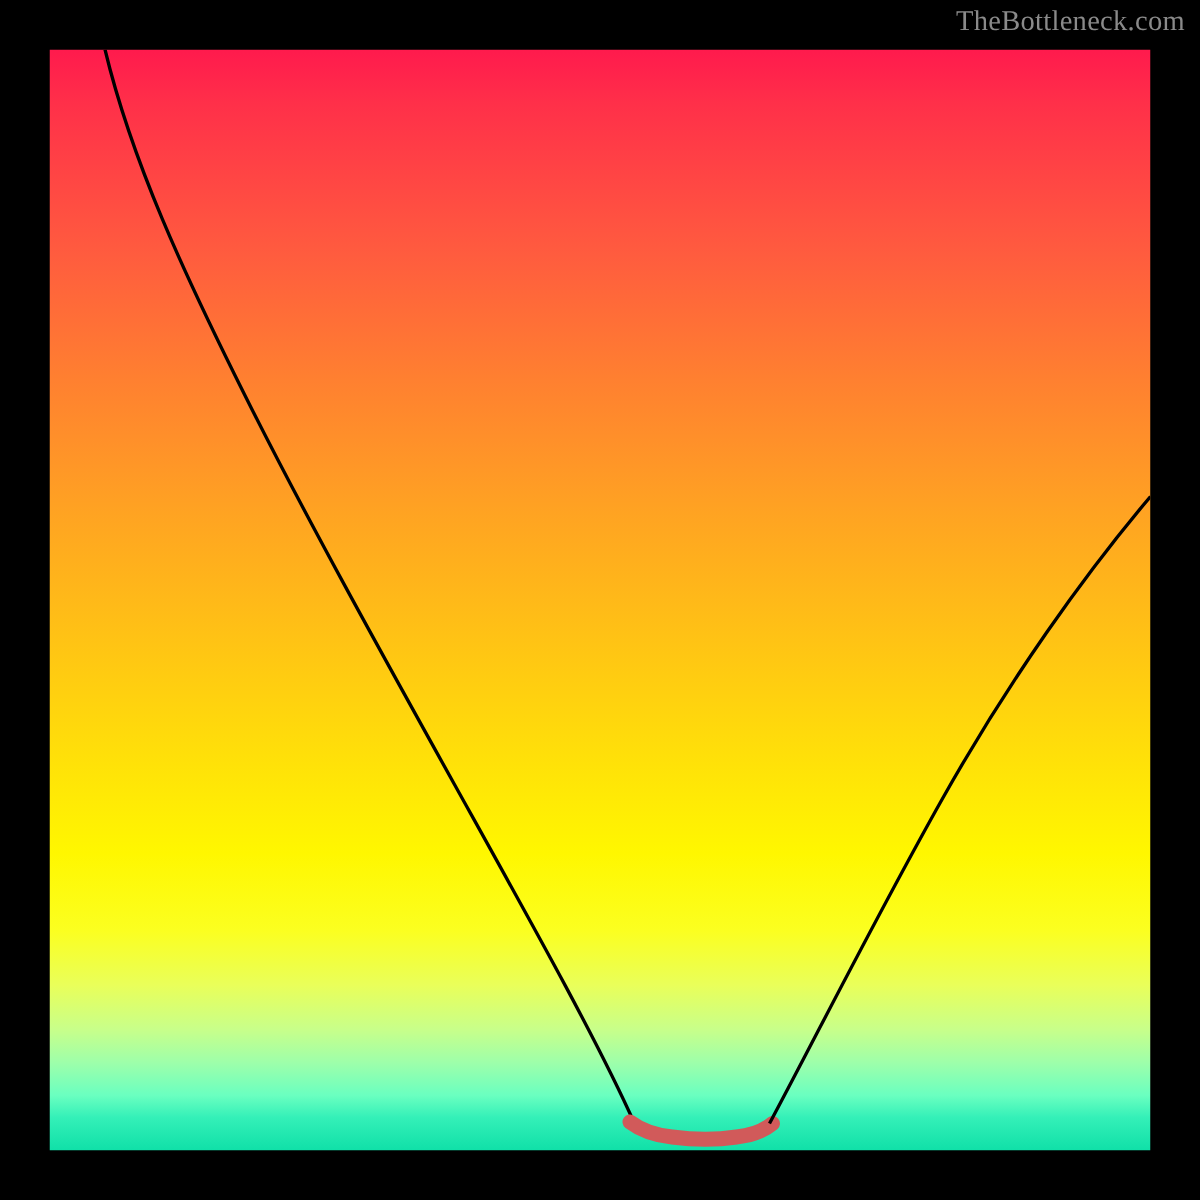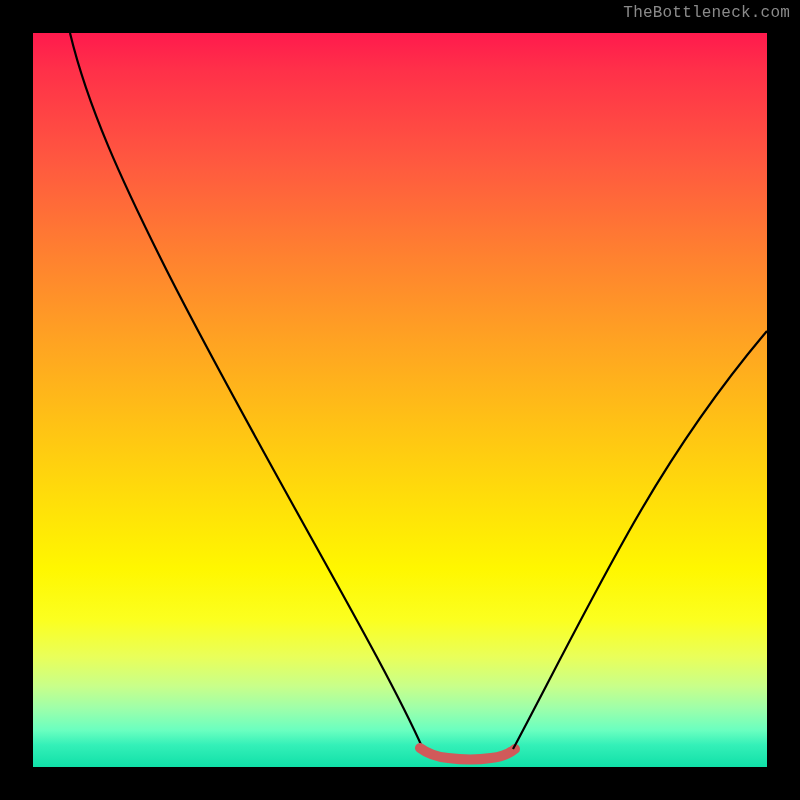--- a/index.html
+++ b/index.html
@@ -54,22 +54,22 @@
     position: absolute;
     left: 0;
     top: 0;
     width: 734px;
     height: 734px;
   }
   .watermark {
     position: absolute;
     top: 4px;
     right: 10px;
-    font-family: Liberation Mono, monospace;
-    font-size: 16px;
+    font-family: Liberation Serif, serif;
+    font-size: 19px;
     color: #8a8a8a;
     letter-spacing: 0.2px;
     user-select: none;
   }
 </style>
 </head>
 <body>
 
 <div class="frame">
   <div class="plot">

